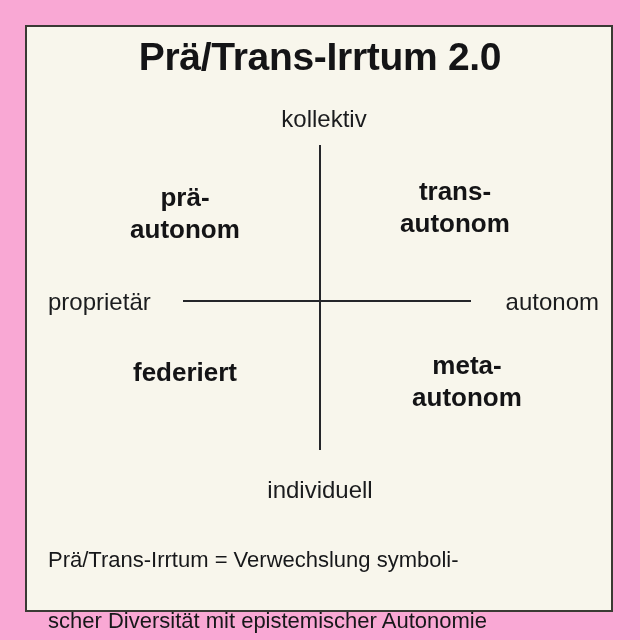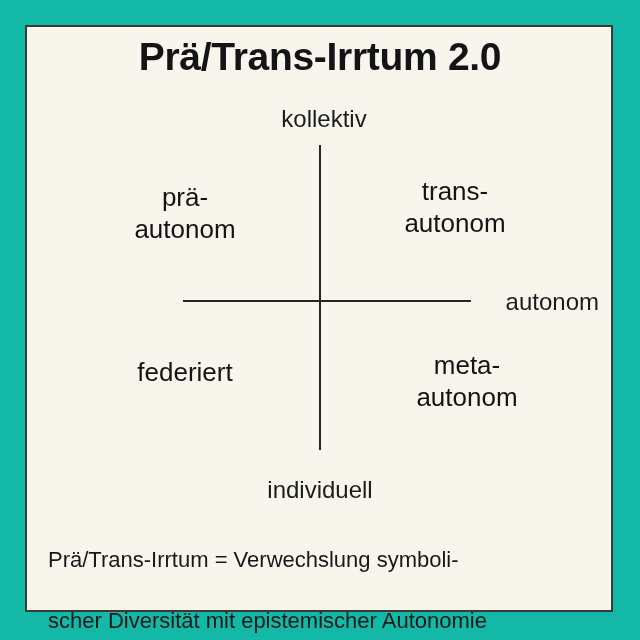--- a/index.html
+++ b/index.html
@@ -12,21 +12,21 @@
     background: #f8f6ec;
     font-family: "Liberation Sans", sans-serif;
     color: #17181a;
     overflow: hidden;
   }
 
   #canvas {
     position: relative;
     width: 640px;
     height: 640px;
-    background: #14b8a6;
+    background: #f9a8d4;
   }
 
   
   #frame {
     position: absolute;
     left: 25px;
     top: 25px;
     width: 588px;
     height: 587px;
     border: 2px solid #3a3a34;
@@ -95,21 +95,21 @@
     top: 300px;
     width: 288px;
     height: 2px;
     background: #25262a;
   }
 
   
   .quadrant {
     position: absolute;
     font-size: 26px;
-    font-weight: normal;
+    font-weight: bold;
     line-height: 1.22;
     color: #141416;
     text-align: center;
     white-space: pre-line;
   }
   #q-tl {
     left: 60px;
     top: 182px;
     width: 250px;
   }
@@ -149,20 +149,21 @@
 <body>
 
 <div id="canvas">
 
   <div id="frame"></div>
 
   <div id="title">Prä/Trans-Irrtum 2.0</div>
 
   <div class="axis-label" id="label-top">kollektiv</div>
 
+  <div class="axis-label" id="label-left">proprietär</div>
 
   <div class="axis-label" id="label-right">autonom</div>
 
   <div class="axis-label" id="label-bottom">individuell</div>
 
   <div id="axis-v"></div>
   <div id="axis-h"></div>
 
   <div class="quadrant" id="q-tl">prä-
 autonom</div>

